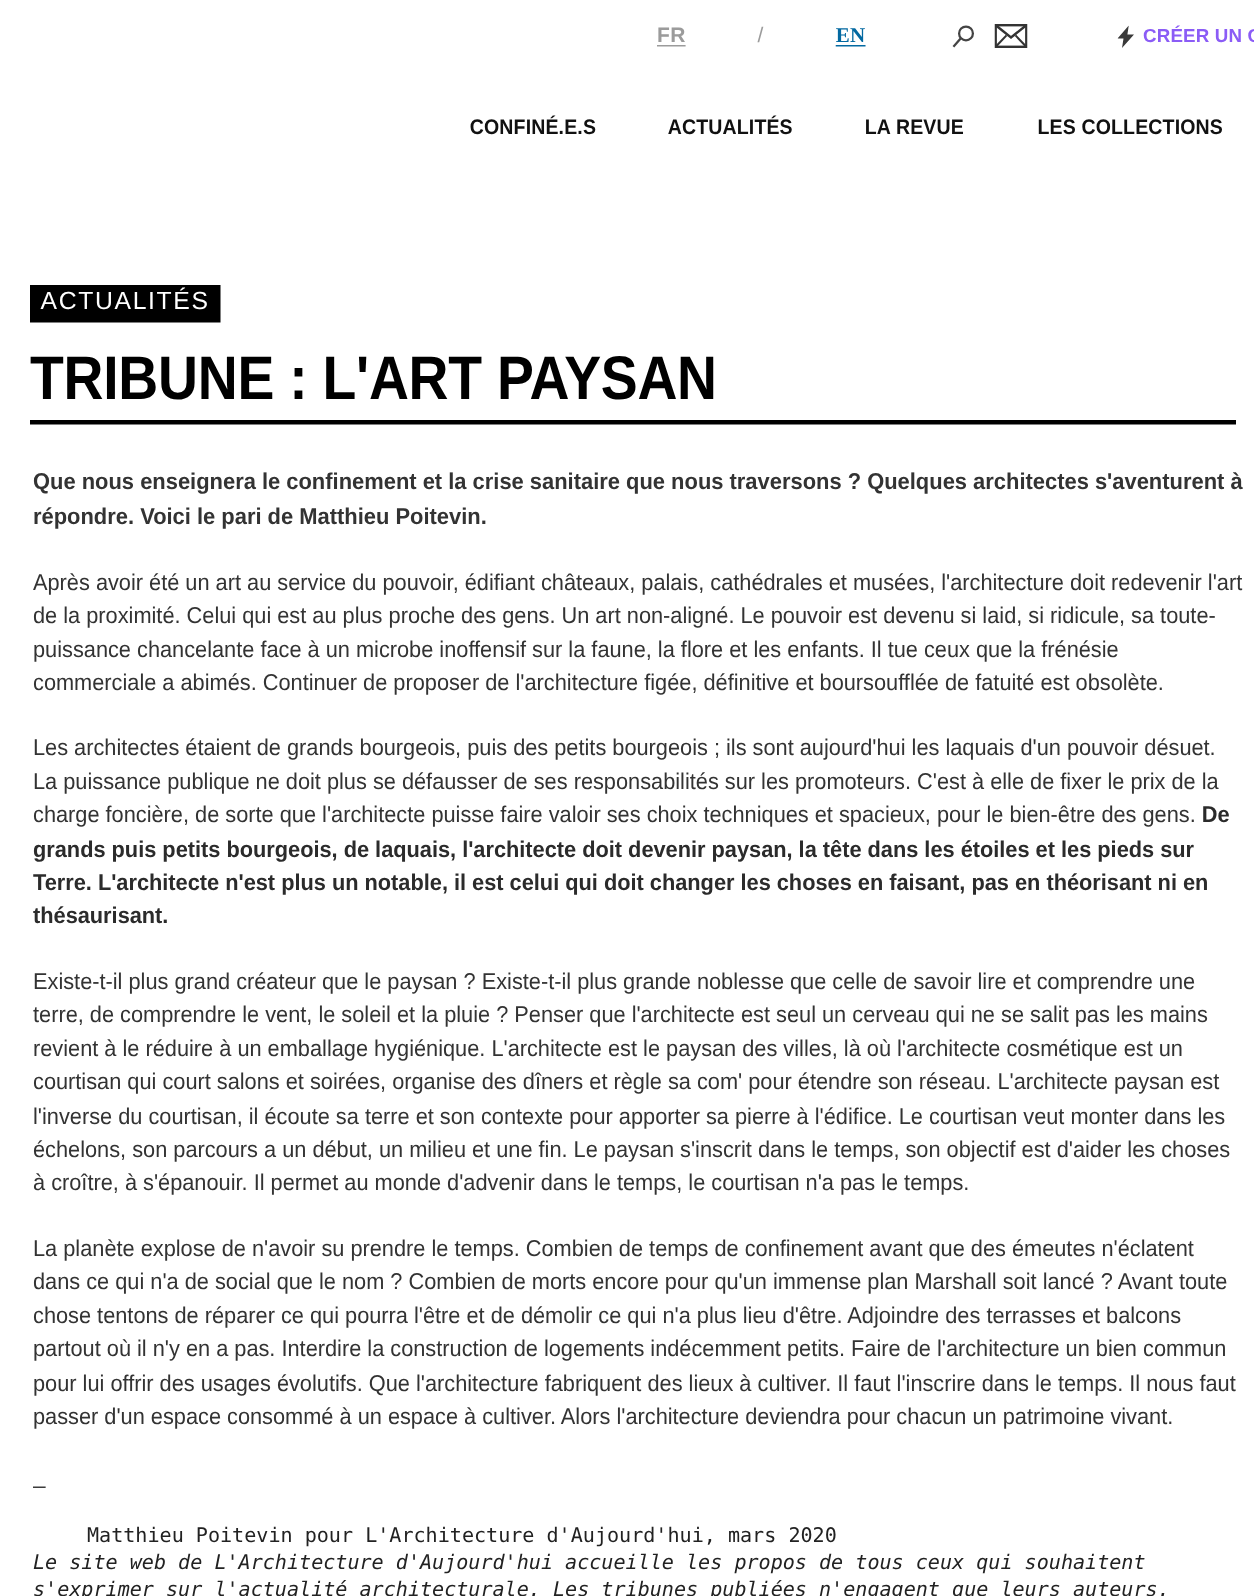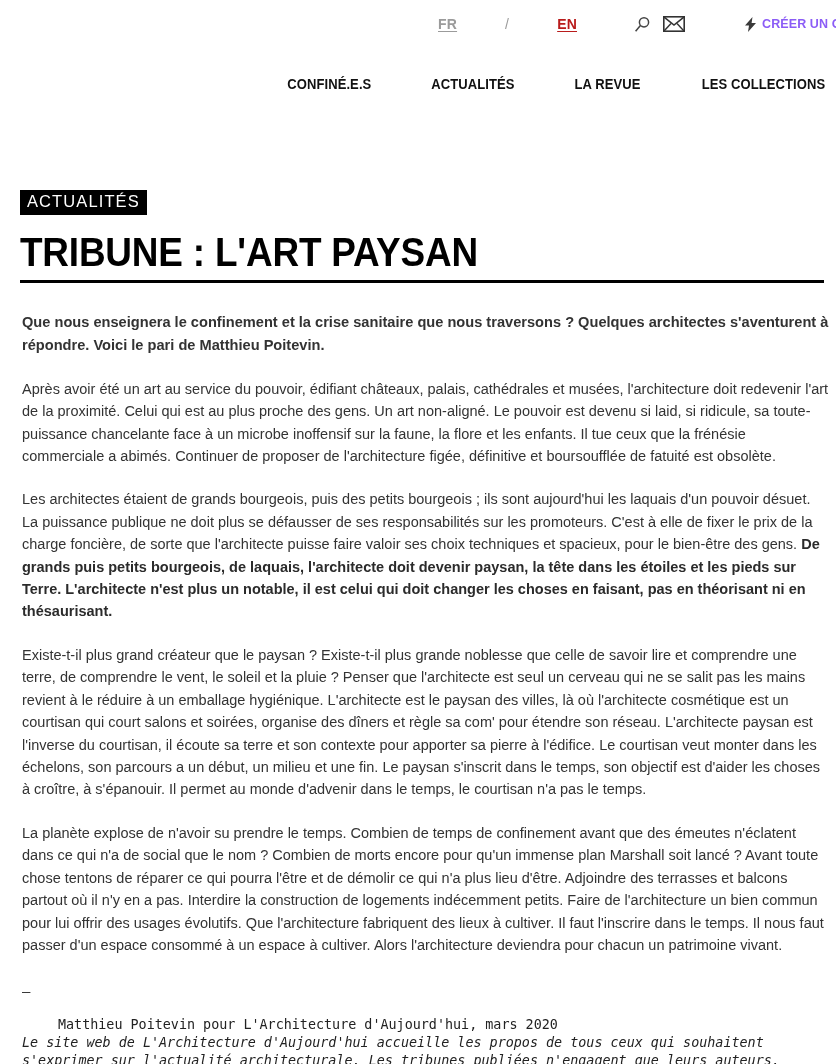--- a/index.html
+++ b/index.html
@@ -66,21 +66,21 @@
     font-size: 14px;
     font-weight: 700;
     letter-spacing: .2px;
     gap: 44px;
   }
   .lang a {
     text-decoration: underline;
     text-underline-offset: 2px;
   }
   .lang .fr { color: #9b9b9b; }
-  .lang .en { color: #b91c1c; }
+  .lang .en { color: #0369a1; font-family: Liberation Serif, serif; }
   .lang .sep {
     color: #9b9b9b;
     font-weight: 400;
     margin: 0 4px;
     text-decoration: none;
   }
 
   .icon-group {
     display: flex;
     align-items: center;
@@ -114,22 +114,22 @@
 
   
   .main-nav {
     position: absolute;
     top: 76px;
     left: 0;
     width: 836px;
     display: flex;
     justify-content: flex-end;
     align-items: center;
-    gap: 54px;
-    padding-right: 6px;
+    gap: 42px;
+    padding-right: 16px;
   }
   .nav-item {
     font-family: "Liberation Sans", sans-serif;
     font-size: 14px;
     font-weight: 700;
     color: #111111;
     letter-spacing: .1px;
     white-space: nowrap;
     transform: scaleX(0.93);
     transform-origin: center;

